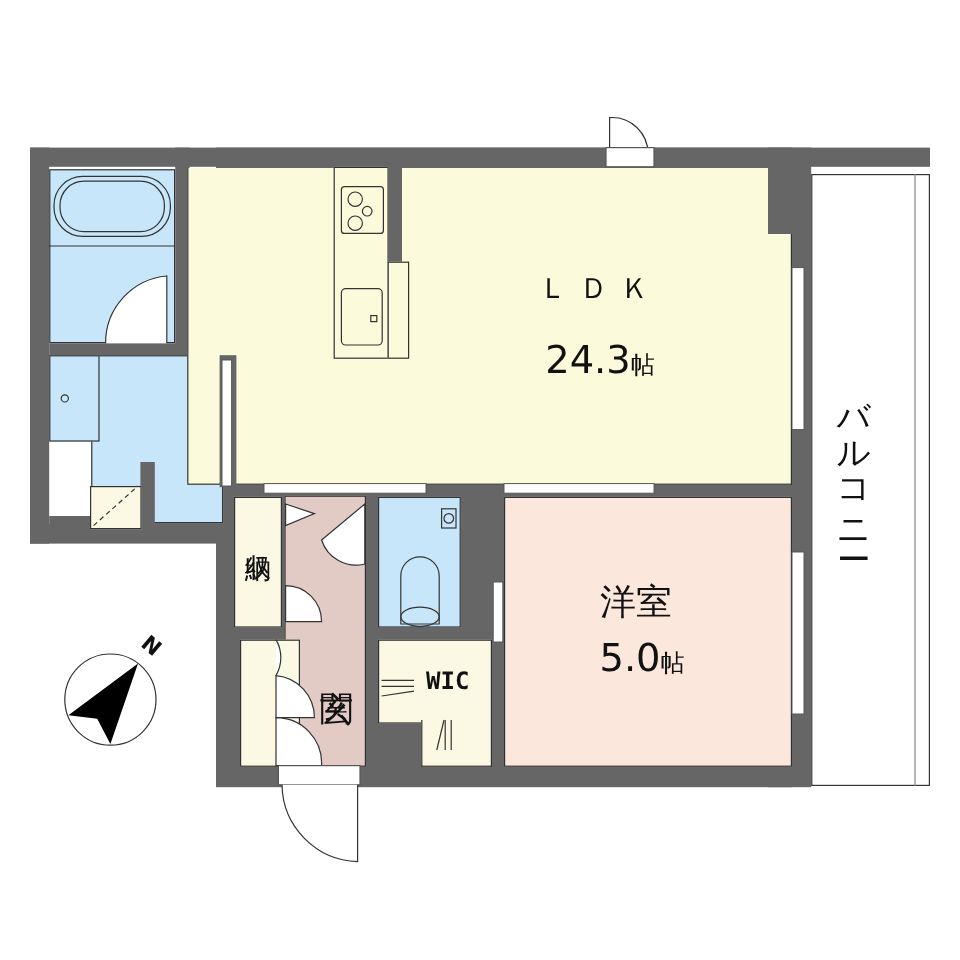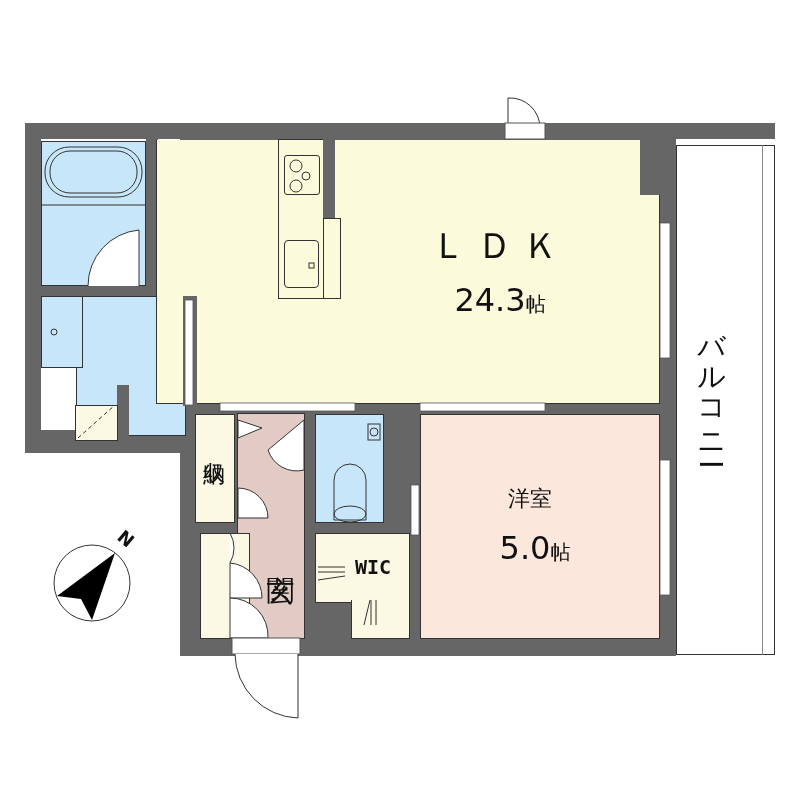--- a/index.html
+++ b/index.html
@@ -7,25 +7,25 @@
   .abs{position:absolute;box-sizing:border-box;}
   .wall{background:#666;}
   .room{border:1px solid #333;}
   .ldk{background:#fbfadb;}
   .blue{background:#c7e6f9;}
   .pink{background:#fbe7dc;}
   .hall{background:#e2cbc4;}
   .cream{background:#fbf9e4;}
   .white{background:#fff;}
   .label{position:absolute;color:#111;font-weight:bold;text-align:center;line-height:1;}
-  .big{font-size:36px;font-weight:normal;letter-spacing:10px;}
+  .big{font-size:24px;font-weight:normal;letter-spacing:10px;}
   .area{font-size:32px;font-weight:normal;}
   .area small{font-size:20px;}
   .vert{writing-mode:vertical-rl;font-size:24px;font-weight:normal;letter-spacing:2px;}
-  .jp{font-size:22px;font-weight:normal;}
+  .jp{font-size:30px;font-weight:normal;}
   svg{position:absolute;left:0;top:0;}
 </style>
 </head>
 <body>
 
 <div class="abs wall" style="left:25px;top:123px;width:750px;height:16px;"></div>
 <div class="abs wall" style="left:25px;top:123px;width:16px;height:330px;"></div>
 <div class="abs wall" style="left:25px;top:437px;width:170px;height:16px;"></div>
 <div class="abs wall" style="left:180px;top:123px;width:480px;height:533px;"></div>
 <div class="abs wall" style="left:640px;top:123px;width:36px;height:533px;"></div>

